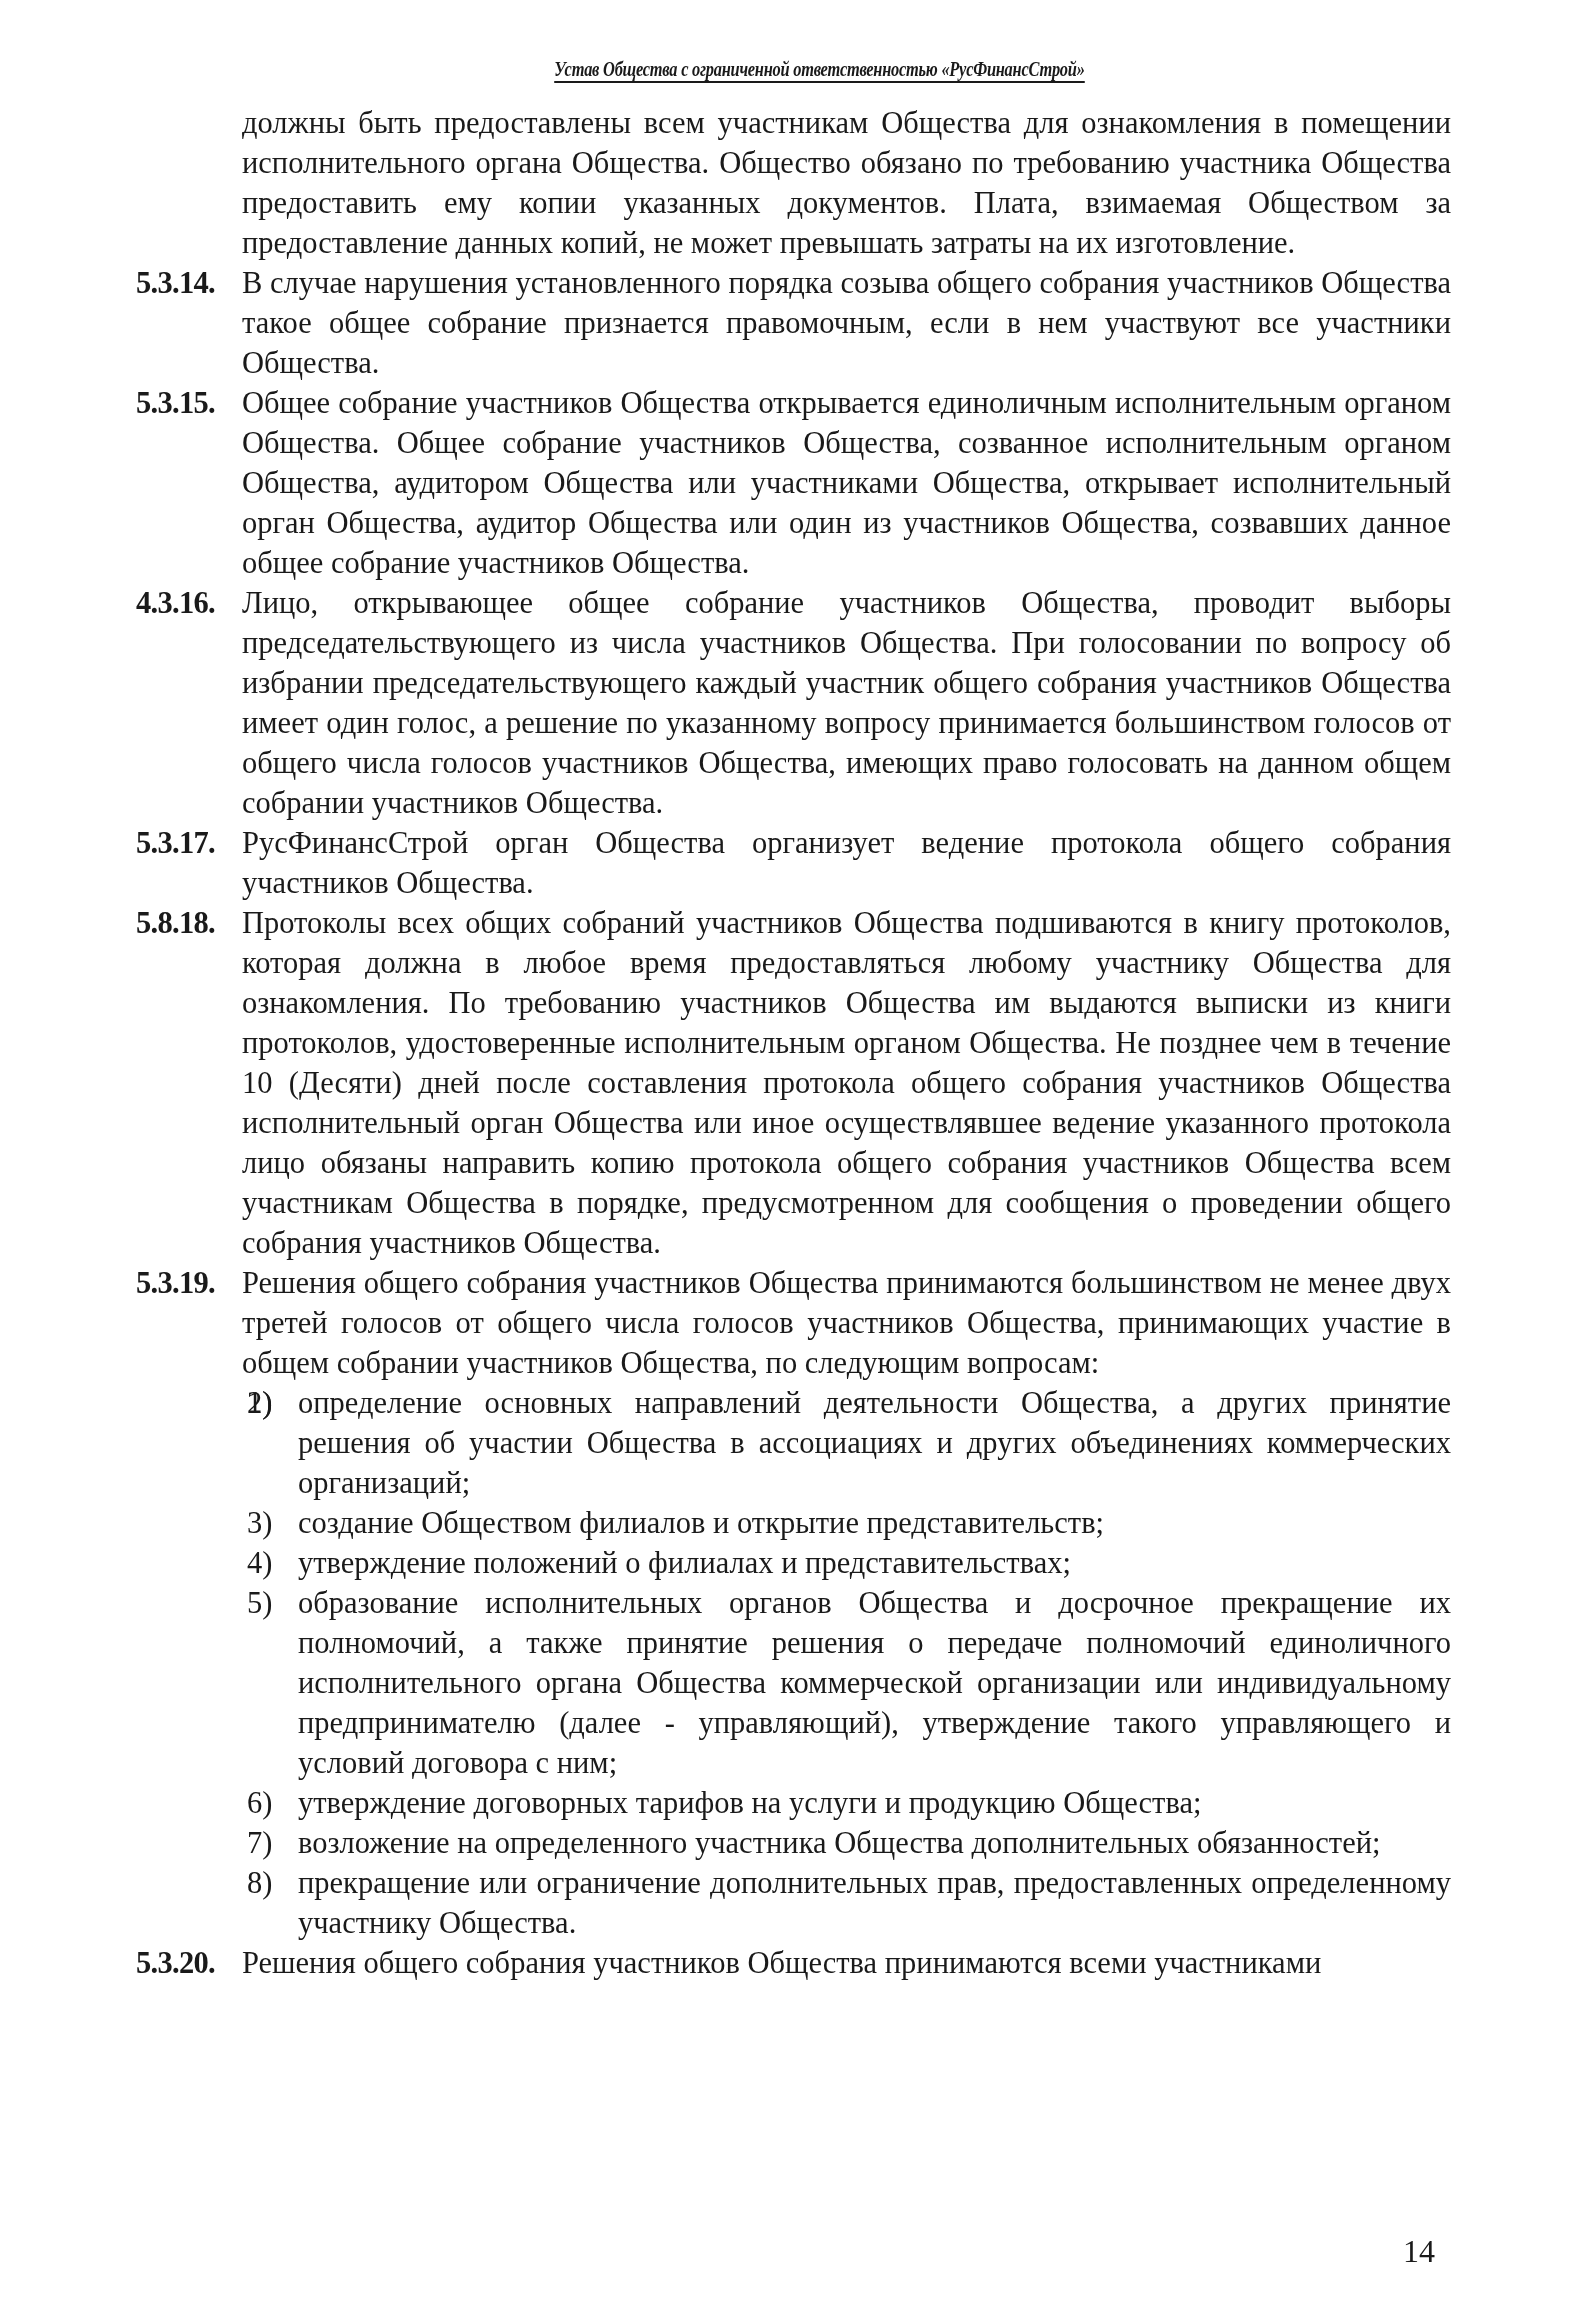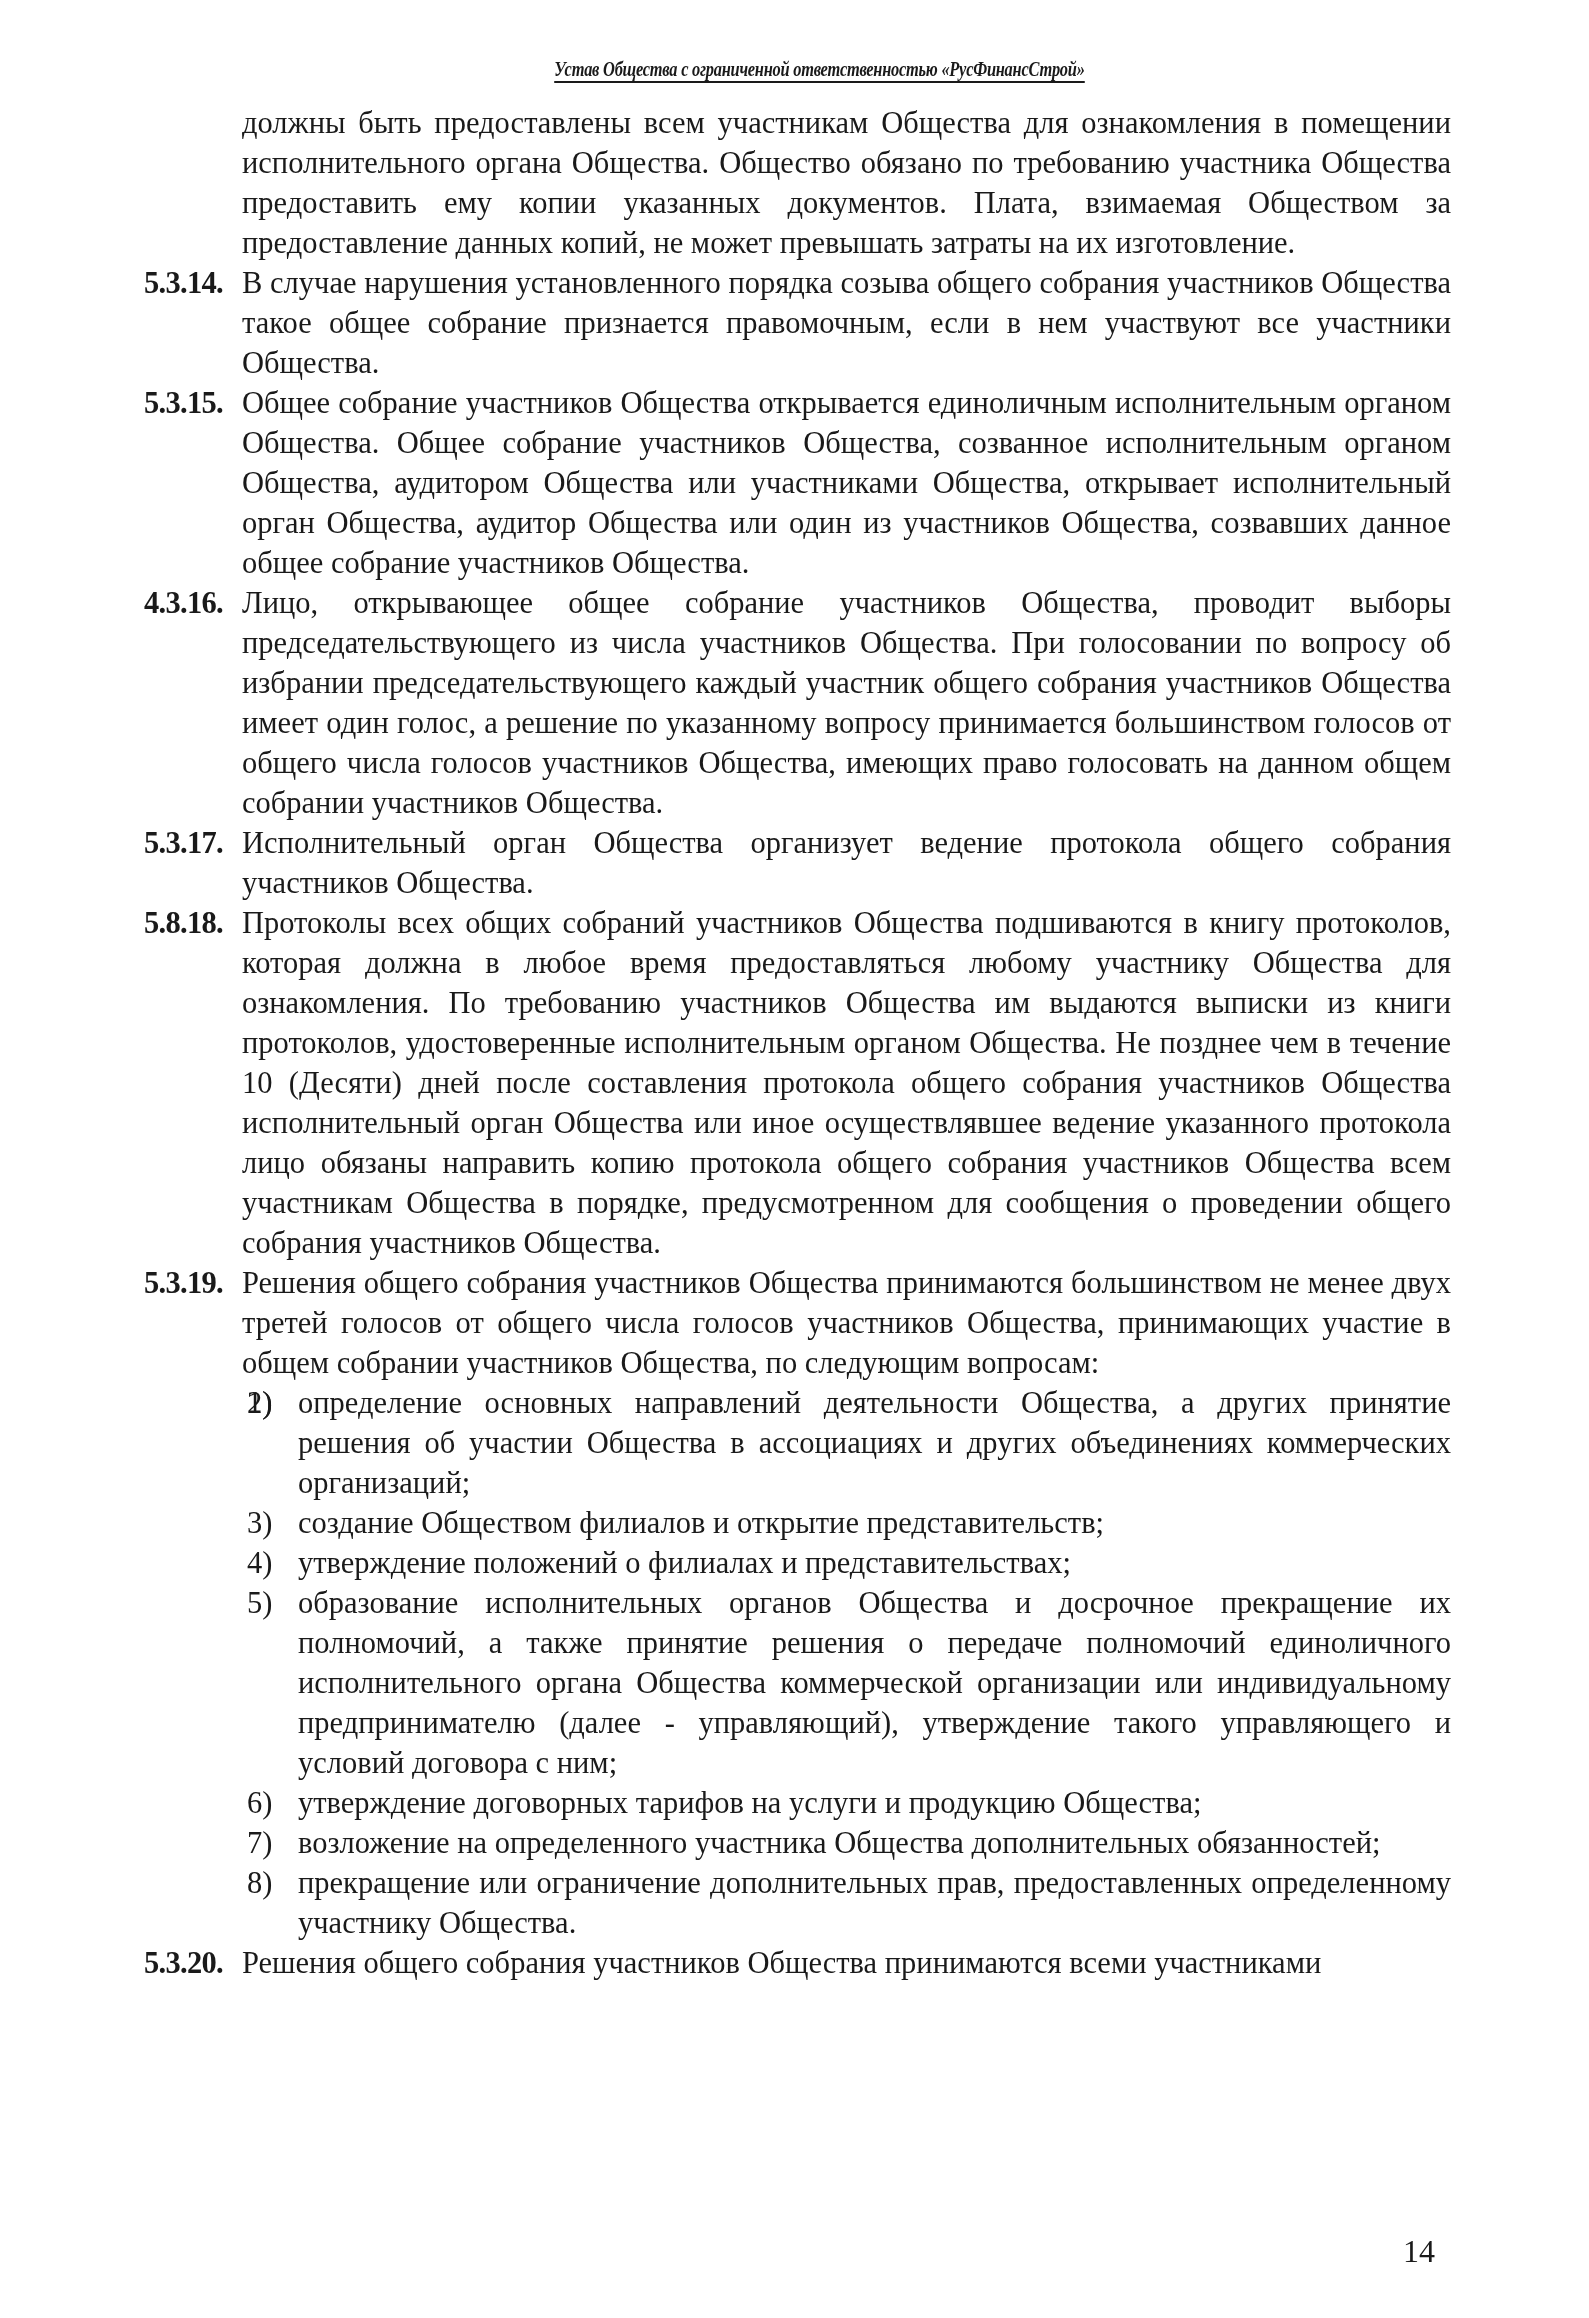--- a/index.html
+++ b/index.html
@@ -38,21 +38,21 @@
     line-height: 40px;
   }
   .clause {
     position: relative;
     padding-left: 106px;
     text-align: justify;
     text-align-last: left;
   }
   .clause-num {
     position: absolute;
-    left: 8px; top: 0;
+    left: 0; top: 0;
     font-weight: bold;
     letter-spacing: -0.7px;
   }
   .para-cont {
     padding-left: 106px;
     text-align: justify;
     text-align-last: left;
   }
   .subitem {
     position: relative;
@@ -91,21 +91,21 @@
     <span>Общее собрание участников Общества открывается единоличным исполнительным органом Общества. Общее собрание участников Общества, созванное исполнительным органом Общества, аудитором Общества или участниками Общества, открывает исполнительный орган Общества, аудитор Общества или один из участников Общества, созвавших данное общее собрание участников Общества.</span>
   </div>
 
   <div class="clause">
     <span class="clause-num">4.3.16.</span>
     <span>Лицо, открывающее общее собрание участников Общества, проводит выборы председательствующего из числа участников Общества. При голосовании по вопросу об избрании председательствующего каждый участник общего собрания участников Общества имеет один голос, а решение по указанному вопросу принимается большинством голосов от общего числа голосов участников Общества, имеющих право голосовать на данном общем собрании участников Общества.</span>
   </div>
 
   <div class="clause">
     <span class="clause-num">5.3.17.</span>
-    <span>Исполнительный орган Общества организует ведение протокола общего собрания участников Общества.</span>
+    <span>РусФинансСтрой орган Общества организует ведение протокола общего собрания участников Общества.</span>
   </div>
 
   <div class="clause">
     <span class="clause-num">5.8.18.</span>
     <span>Протоколы всех общих собраний участников Общества подшиваются в книгу протоколов, которая должна в любое время предоставляться любому участнику Общества для ознакомления. По требованию участников Общества им выдаются выписки из книги протоколов, удостоверенные исполнительным органом Общества. Не позднее чем в течение 10 (Десяти) дней после составления протокола общего собрания участников Общества исполнительный орган Общества или иное осуществлявшее ведение указанного протокола лицо обязаны направить копию протокола общего собрания участников Общества всем участникам Общества в порядке, предусмотренном для сообщения о проведении общего собрания участников Общества.</span>
   </div>
 
   <div class="clause">
     <span class="clause-num">5.3.19.</span>
     <span>Решения общего собрания участников Общества принимаются большинством не менее двух третей голосов от общего числа голосов участников Общества, принимающих участие в общем собрании участников Общества, по следующим вопросам:</span>

